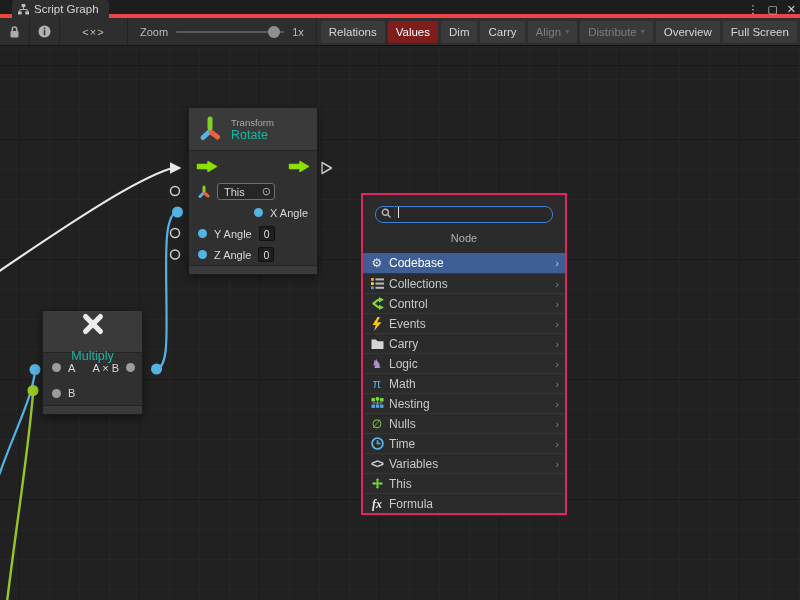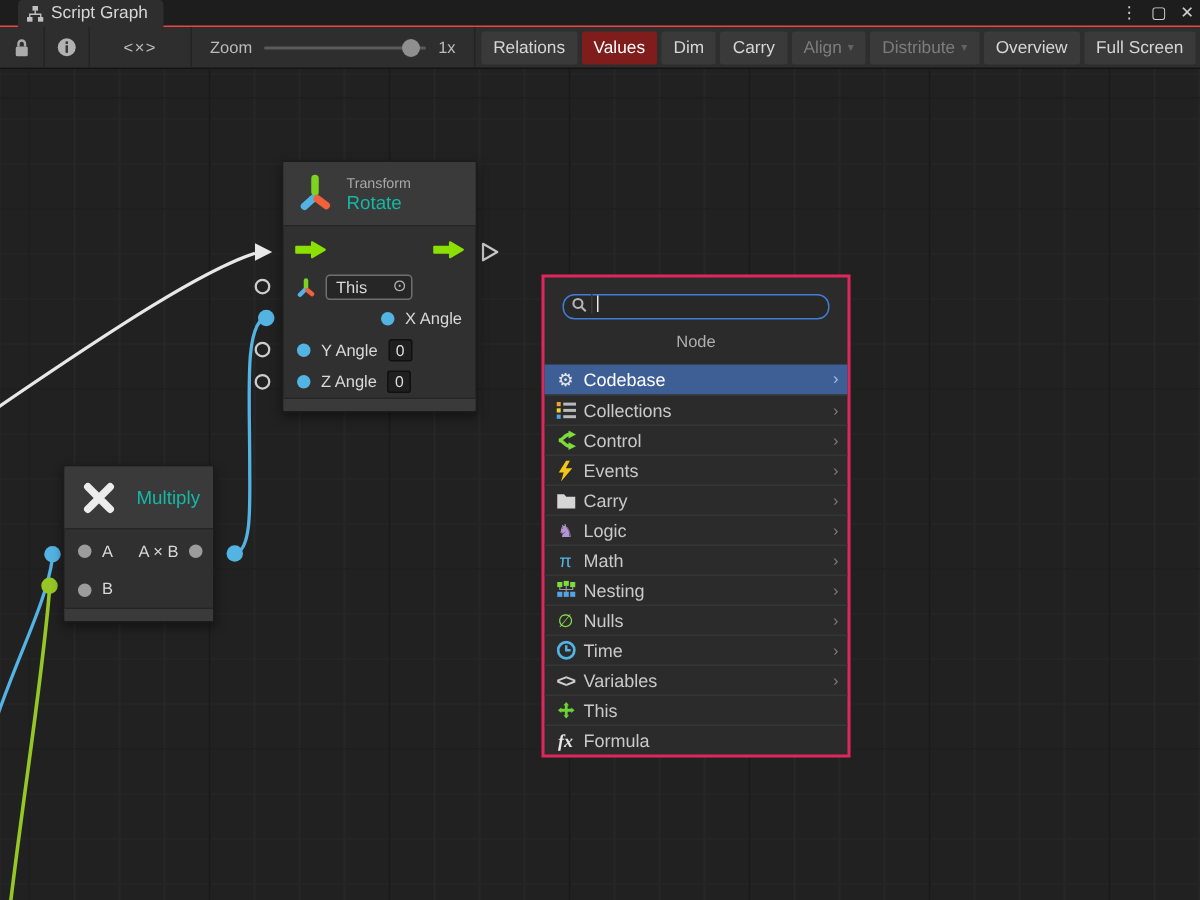--- a/index.html
+++ b/index.html
@@ -1,21 +1,21 @@
 <!DOCTYPE html>
 <html><head>
 <meta charset="utf-8">
 <style>
   * { margin:0; padding:0; box-sizing:border-box; }
   html,body { width:800px; height:600px; background:#111; }
   body { font-family:"Liberation Sans", sans-serif; -webkit-font-smoothing:antialiased; }
   #app { position:relative; width:800px; height:600px; overflow:hidden; background:#212121; }
 
   
-  .tabbar { position:absolute; left:0; top:0; width:800px; height:18px; background:#1d1d1d; border-bottom:1px solid #ef4444; z-index:6; }
+  .tabbar { position:absolute; left:0; top:0; width:800px; height:18px; background:#1d1d1d; border-bottom:4px solid #ef4444; z-index:6; }
   .tab { position:absolute; left:12px; top:0; height:18px; padding:0 10px 0 6px; background:#2e2e2e; border-radius:3px 3px 0 0; display:flex; align-items:center; gap:5px; color:#d6d6d6; font-size:11.5px; }
   .winctrl { position:absolute; right:4px; top:0; height:18px; display:flex; align-items:center; gap:9px; color:#cfcfcf; font-size:11px; }
   .winctrl span { cursor:default; line-height:18px; }
 
   
   .toolbar { position:absolute; left:0; top:18px; width:800px; height:28px; background:#2e2e2e; border-bottom:1px solid #141414; z-index:6; display:flex; align-items:stretch; overflow:hidden; }
   .tbtn { display:flex; align-items:center; justify-content:center; color:#c9c9c9; font-size:11px; border-right:1px solid #232323; background:#2e2e2e; }
   .tbtn.icon-btn { width:30px; }
   .tbtn.code-btn { width:68px; color:#bdbdbd; letter-spacing:1px; }
   .breadcrumb { display:flex; align-items:center; gap:6px; padding:0 12px; border-right:1px solid #232323; color:#cfcfcf; font-size:11px; }
@@ -49,21 +49,21 @@
   .port-dot { width:9px; height:9px; border-radius:50%; flex:0 0 auto; }
   .blue { background:#53b4e4; } .gray { background:#9c9c9c; }
   .plabel { font-size:11px; color:#d8d8d8; }
   .valbox { width:16px; height:15px; background:#1f1f1f; border:1px solid #101010; border-radius:2px; color:#ddd; font-size:10.5px; display:flex; align-items:center; justify-content:center; }
   .this-field { width:58px; height:17px; border:1px solid #6f6f6f; border-radius:3px; background:#262626; display:flex; align-items:center; padding:0 3px 0 6px; gap:4px; }
   .this-field .plabel { flex:1; }
   .picker { color:#b5b5b5; font-size:11px; line-height:1; }
   .ctrl-row { display:flex; align-items:center; justify-content:space-between; padding:0 7px; }
 
   
-  .popup { position:absolute; left:361px; top:183px; width:206px; height:322px; z-index:5; background:#2b2b2b; border:2px solid #e0265e; }
+  .popup { position:absolute; left:361px; top:193px; width:206px; height:322px; z-index:5; background:#2b2b2b; border:2px solid #e0265e; }
   .search-wrap { margin:9px 12px 0 12px; position:relative; }
   .search-input { width:100%; height:17px; background:#282828; border:1px solid #3d7ed9; border-radius:8px; outline:none; color:#ddd; font-size:11px; padding-left:22px; font-family:"Liberation Sans",sans-serif; }
   .search-mag { position:absolute; left:5px; top:3px; width:12px; height:12px; }
   .search-sep { position:absolute; left:19px; top:2px; width:1px; height:13px; background:#3a3a3a; }
   .caret { position:absolute; left:23px; top:3px; width:1px; height:11px; background:#e8e8e8; }
   .popup-header { text-align:center; color:#b0b0b0; font-size:11px; margin-top:9px; }
   .menu-list { position:absolute; left:0; top:58px; width:202px; }
   .menu-item { height:20px; display:flex; align-items:center; gap:4px; padding:0 6px; border-top:1px solid #363636; color:#c9c9c9; font-size:12px; }
   .menu-item:first-child { border-top:none; }
   .menu-item.selected { background:#3e5f96; color:#fff; border-top-color:#3e5f96; }
@@ -234,21 +234,21 @@
     </div>
     <div class="grow" style="height:21px;">
       <span class="port-dot blue"></span>
       <span class="plabel">Z Angle</span>
       <span class="valbox">0</span>
     </div>
     <div class="gnode-footer"></div>
   </div>
 
   <div class="gnode" style="left:42px; top:310px; width:101px; height:105px;">
-    <div class="gnode-header" style="height:42px; gap:12px;">
+    <div class="gnode-header" style="height:42px; gap:12px;flex-direction:column;">
       <span class="icon">
         <svg width="26" height="26" viewBox="0 0 28 28">
             <path d="M6,6 L22,22 M22,6 L6,22" stroke="#ececec" stroke-width="5.5" stroke-linecap="round"></path>
           </svg>
       </span>
       <span class="gnode-title">Multiply</span>
     </div>
     <div class="grow" style="height:29px; padding-right:7px;">
       <span class="port-dot gray"></span>
       <span class="plabel">A</span>

